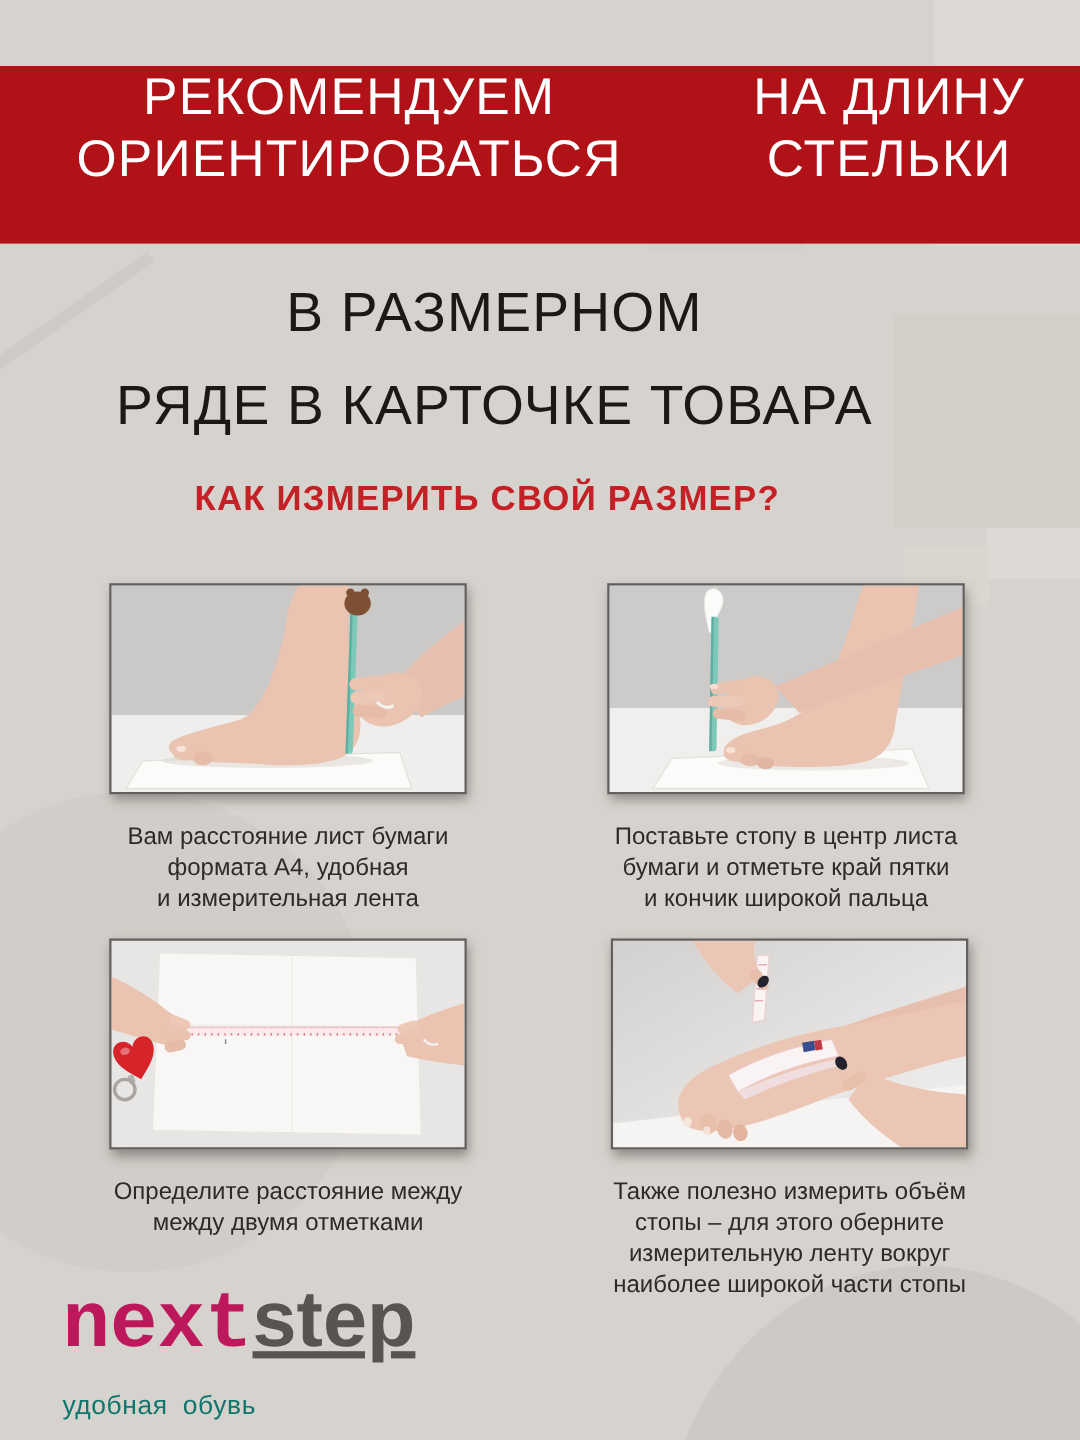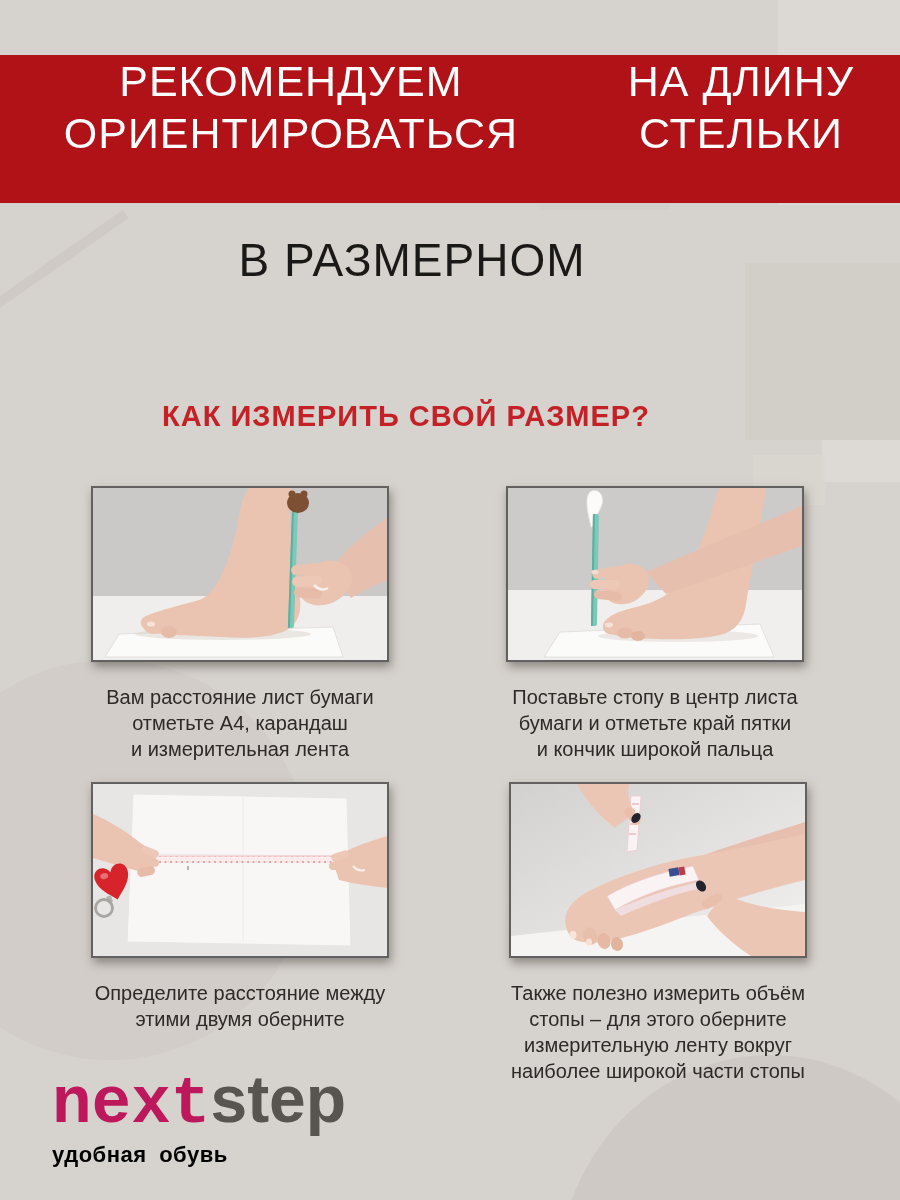--- a/index.html
+++ b/index.html
@@ -43,22 +43,22 @@
     border:2px solid #63615f; background:#e9e7e5;
     box-shadow:2px 5px 9px rgba(70,65,60,.5);
   }
   .photo svg{display:block; width:294px; height:172px;}
   .caption{margin-top:22px; color:#2d2a27; font-size:20px; line-height:26px;}
   .caption span{display:block;}
   
   .logo-block{position:absolute; z-index:1; left:52px; top:1066px;}
   .wordmark{font-size:66px; line-height:66px; font-weight:700; letter-spacing:0;}
   .wordmark .w1{color:#be185d;font-family:Liberation Mono, monospace;}
-  .wordmark .w2{color:#585450;}
-  .tagline{margin-top:4px; font-size:22px; font-weight:700; letter-spacing:.5px; color:#000000; word-spacing:6px;}
+  .wordmark .w2{color:#585450;text-decoration:underline;}
+  .tagline{margin-top:20px; font-size:22px; font-weight:400; letter-spacing:.5px; color:#0f766e; word-spacing:6px;}
 </style>
 </head>
 <body>
 
 <div class="poster">
 
   <div class="deco deco-strip-tr"></div>
   <div class="deco deco-sq-r"></div>
   <div class="deco deco-sq-r2"></div>
   <div class="deco deco-sq-r3"></div>
@@ -67,20 +67,21 @@
   <div class="deco deco-circle-bl"></div>
   <div class="deco deco-blob-br"></div>
 
   <header class="banner">
     <div class="banner-line">РЕКОМЕНДУЕМ ОРИЕНТИРОВАТЬСЯ</div>
     <div class="banner-line">НА ДЛИНУ СТЕЛЬКИ</div>
   </header>
 
   <div class="subtitle">
     <div class="subtitle-line">В РАЗМЕРНОМ</div>
+    <div class="subtitle-line">РЯДЕ В КАРТОЧКЕ ТОВАРА</div>
   </div>
 
   <div class="question">КАК ИЗМЕРИТЬ СВОЙ РАЗМЕР?</div>
 
   <figure class="step step-1">
     <div class="photo">
       <svg viewBox="0 0 294 172">
         <rect x="0" y="0" width="294" height="108" fill="#cbc9c8"></rect>
         <rect x="0" y="108" width="294" height="64" fill="#efeeec"></rect>
         <polygon points="26,146 240,139 250,169 12,169" fill="#fbfbfa" stroke="#e3e1de" stroke-width="1"></polygon>
@@ -101,21 +102,21 @@
         <path d="M294,30 C268,48 248,66 238,82 L258,110 C272,102 284,96 294,92 Z" fill="#e7bfae"></path>
         <ellipse cx="232" cy="95" rx="28" ry="21" transform="rotate(-25 232 95)" fill="#eac3b1"></ellipse>
         <rect x="198" y="76" width="28" height="10" rx="5" transform="rotate(-8 212 81)" fill="#eac3b1"></rect>
         <rect x="199" y="88" width="30" height="10" rx="5" transform="rotate(-3 214 93)" fill="#edc8b6"></rect>
         <rect x="201" y="100" width="28" height="10" rx="5" transform="rotate(3 215 105)" fill="#e6bca9"></rect>
         <path d="M221,97 q7,7 14,3" stroke="#f5f2ee" stroke-width="2.5" fill="none"></path>
       </svg>
     </div>
     <figcaption class="caption">
       <span>Вам расстояние лист бумаги</span>
-      <span>отметьте А4, карандаш</span>
+      <span>формата А4, удобная</span>
       <span>и измерительная лента</span>
     </figcaption>
   </figure>
 
   <figure class="step step-2">
     <div class="photo">
       <svg viewBox="0 0 294 172">
         <rect x="0" y="0" width="294" height="102" fill="#cdcbca"></rect>
         <rect x="0" y="102" width="294" height="70" fill="#f0efed"></rect>
         <polygon points="52,144 252,136 266,169 36,169" fill="#fbfbfa" stroke="#e3e1de" stroke-width="1"></polygon>
@@ -171,21 +172,21 @@
         <rect x="14" y="112" width="5" height="7" rx="1" transform="rotate(-20 16 115)" fill="#b5b2af"></rect>
         <circle cx="11" cy="124" r="8.5" fill="none" stroke="#a8a5a2" stroke-width="2.8"></circle>
         <path d="M294,52 C274,58 258,64 248,70 L240,78 L246,96 C262,100 278,102 294,104 Z" fill="#eac3b1"></path>
         <rect x="238" y="68" width="18" height="8" rx="4" transform="rotate(-18 247 72)" fill="#edc8b6"></rect>
         <rect x="236" y="78" width="20" height="8" rx="4" fill="#eac3b1"></rect>
         <path d="M260,82 q5,6 12,4" stroke="#f5f2ee" stroke-width="2" fill="none"></path>
       </svg>
     </div>
     <figcaption class="caption">
       <span>Определите расстояние между</span>
-      <span>этими двумя оберните</span>
+      <span>между двумя отметками</span>
     </figcaption>
   </figure>
 
   <figure class="step step-4">
     <div class="photo">
       <svg viewBox="0 0 294 172">
         <defs>
           <linearGradient id="bg4" x1="0" y1="0" x2="1" y2="1">
             <stop offset="0" stop-color="#d3d1d0"></stop>
             <stop offset="1" stop-color="#f2f1ef"></stop>

